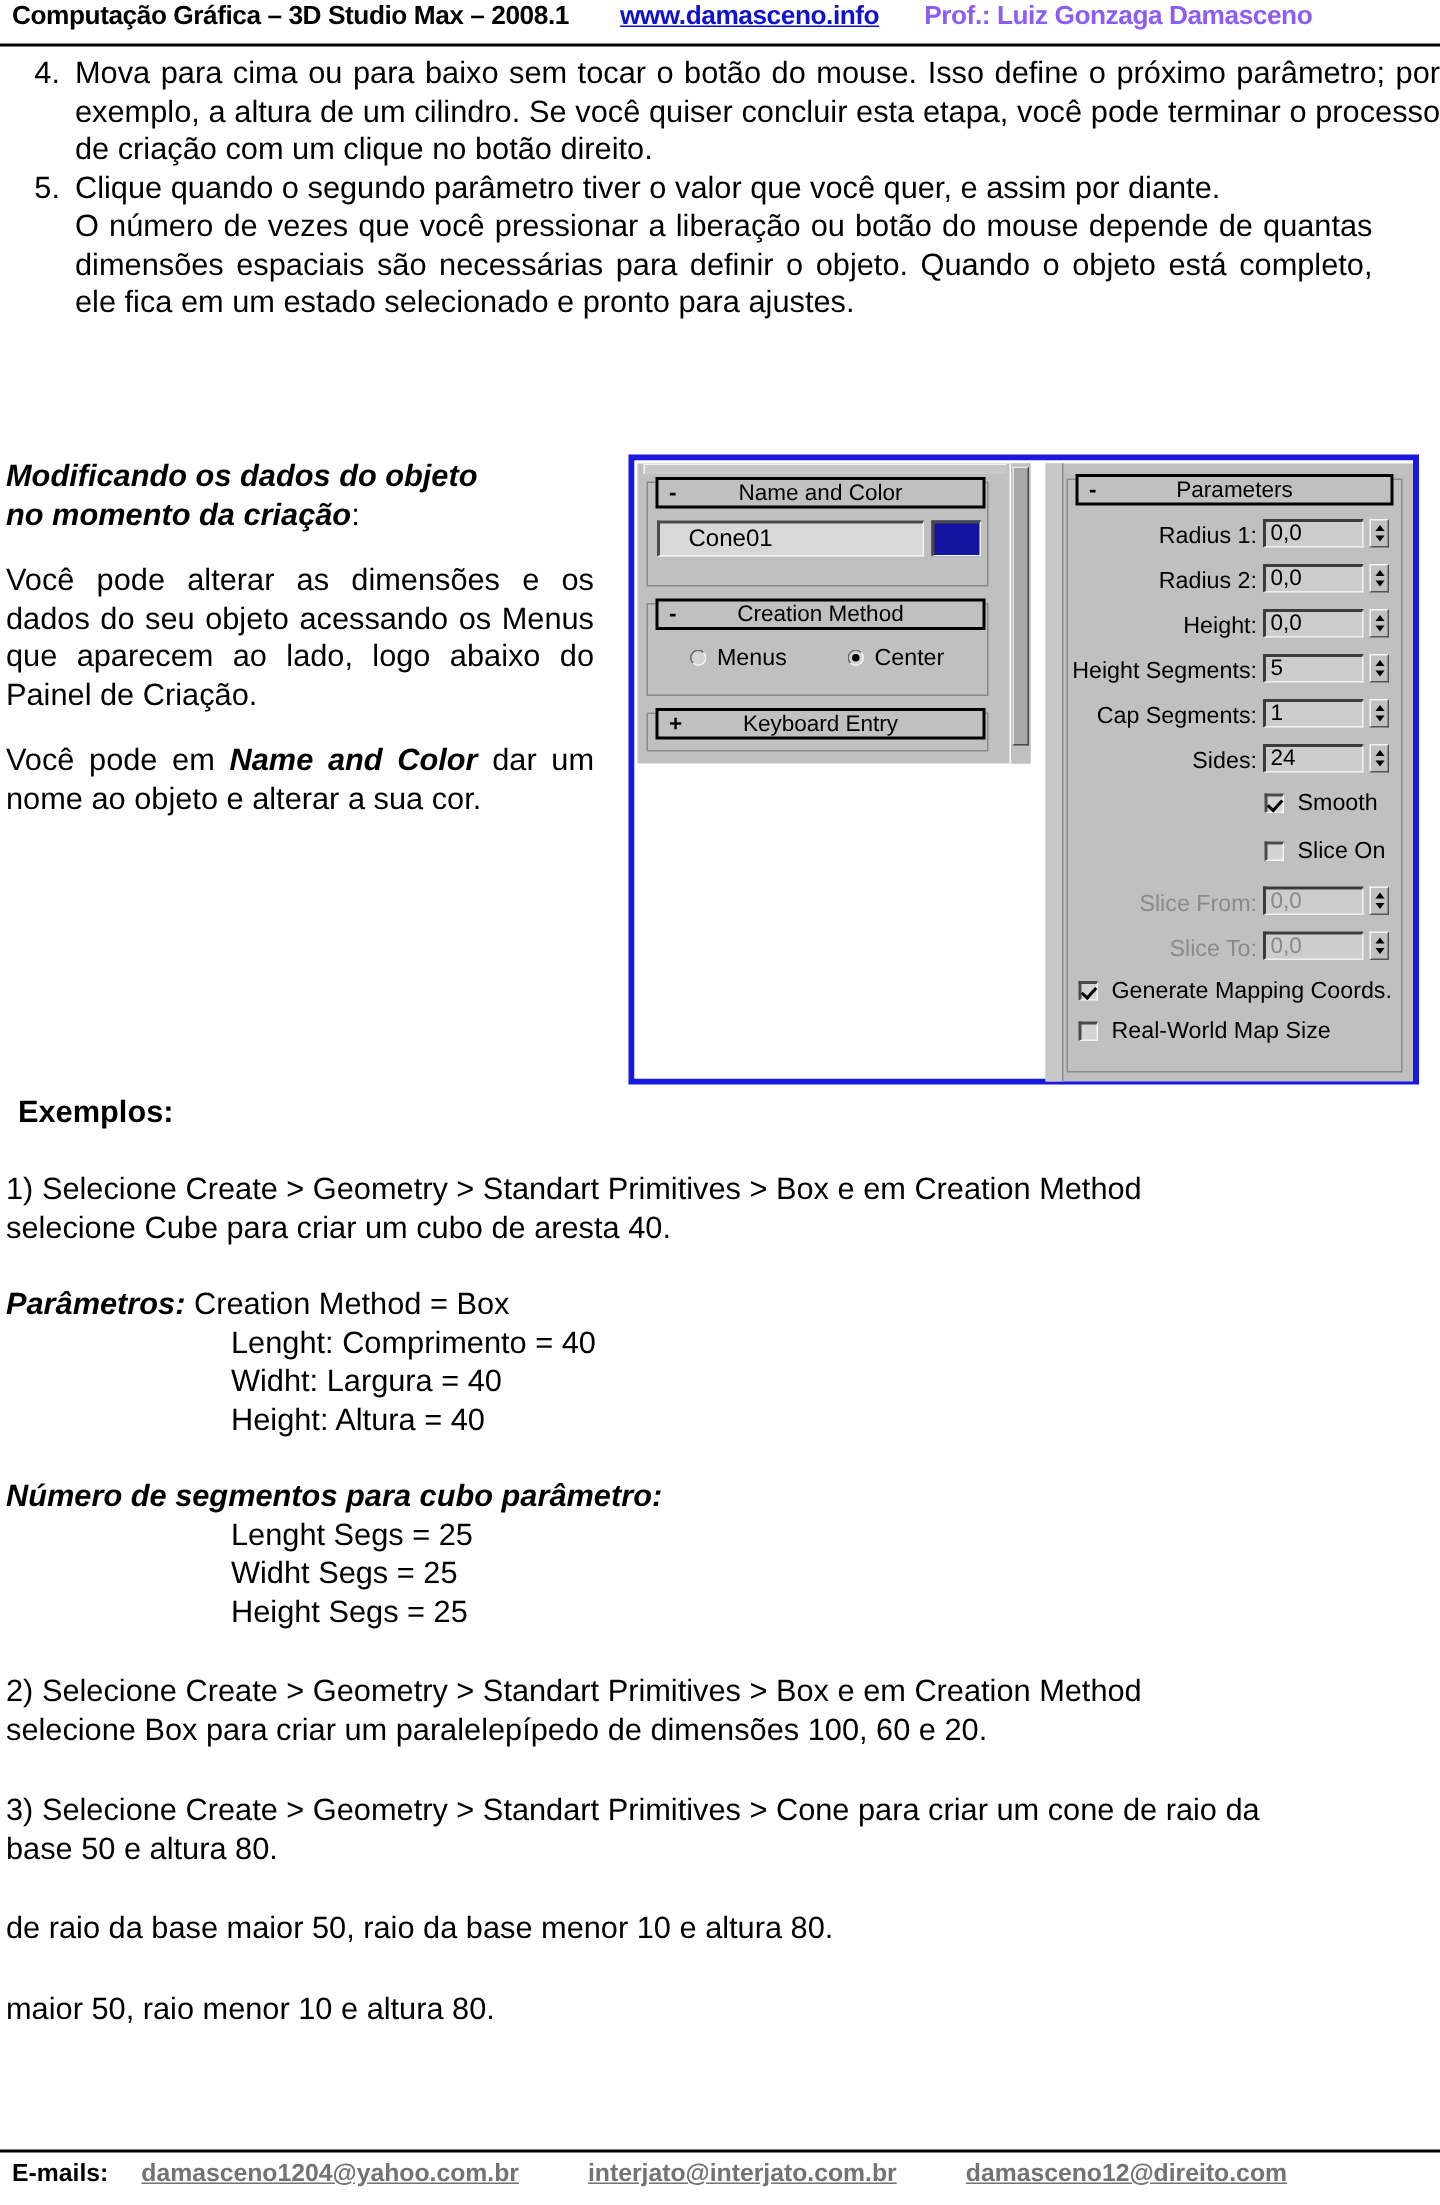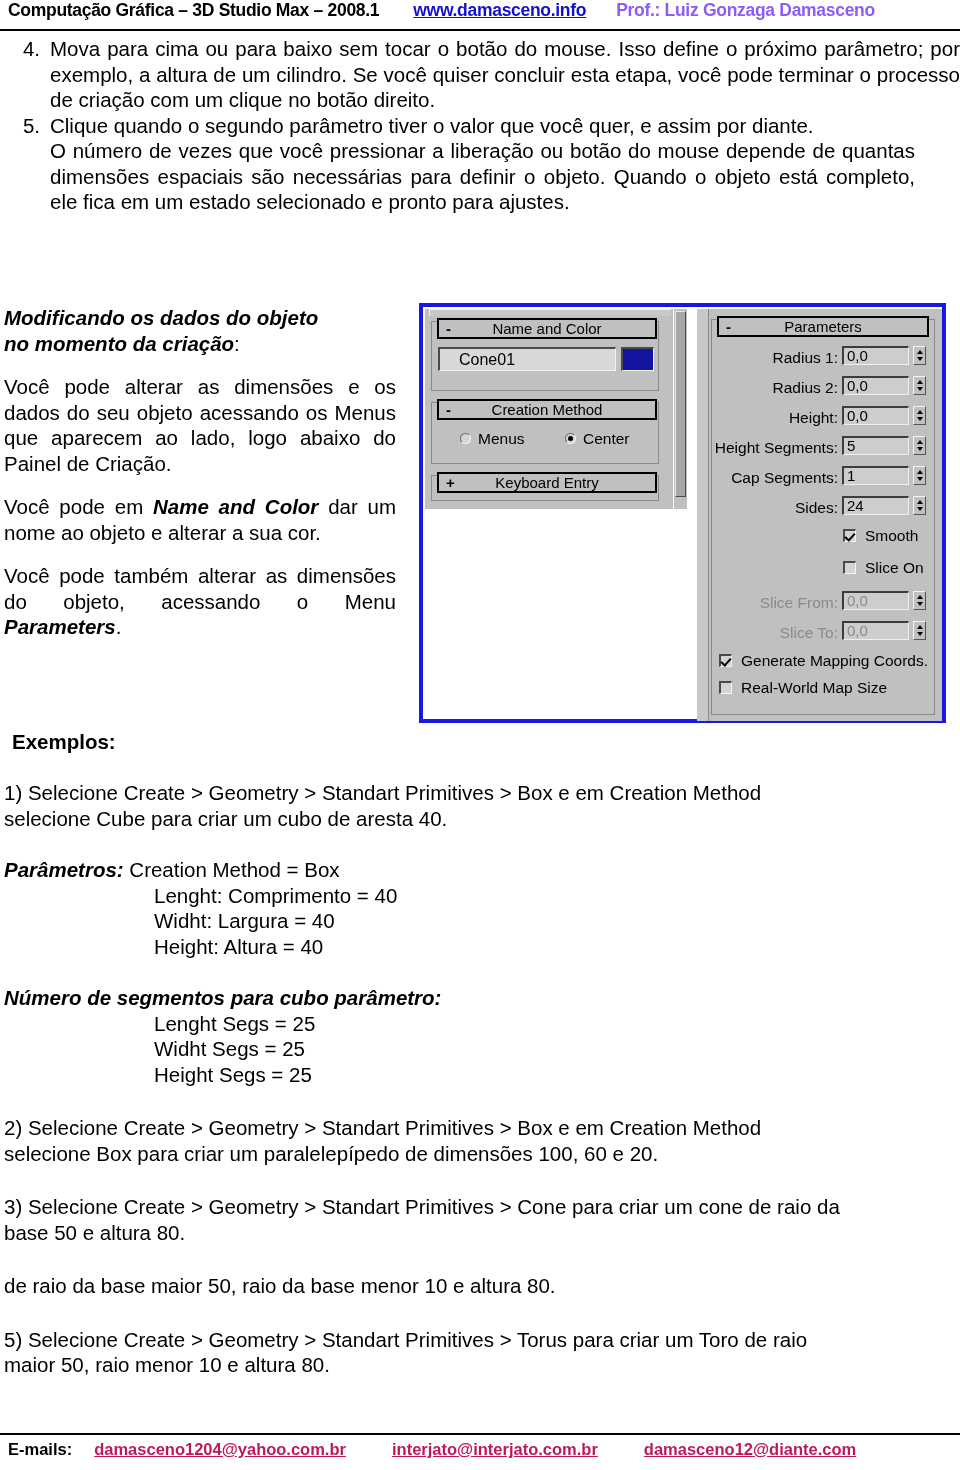--- a/index.html
+++ b/index.html
@@ -173,21 +173,21 @@
   .ex-head{font-weight:bold;font-size:20.5px;padding-left:12px;}
 
   
   .hr-bot{position:absolute;left:0;top:1433px;width:960px;height:2px;background:#000;}
   .footer{
     position:absolute;left:0;top:1440px;width:960px;
     font-weight:bold;font-size:16.5px;white-space:nowrap;
     display:flex;align-items:center;
   }
   .footer .f-lab{padding-left:8px;}
-  .footer .f-mail{color:#be185d;text-decoration:underline;margin-left:22px;}
+  .footer .f-mail{color:#737373;text-decoration:underline;margin-left:22px;}
   .footer .f-mail.m2{margin-left:46px;}
   .footer .f-mail.m3{margin-left:46px;}
 </style>
 </head>
 <body>
 
 <div class="header">
   <span class="h-title">Computação Gráfica – 3D Studio Max – 2008.1</span>
   <a class="h-link" href="#">www.damasceno.info</a>
   <span class="h-prof">Prof.: Luiz Gonzaga Damasceno</span>
@@ -213,21 +213,20 @@
 
 <div class="midsection">
 
   <div class="leftcol">
     <p>
       <span class="hdr">Modificando os dados do objeto</span><br>
       <span class="hdr">no momento da criação</span><span>:</span>
     </p>
     <p>Você pode alterar as dimensões e os dados do seu objeto acessando os Menus que aparecem ao lado, logo abaixo do Painel de Criação.</p>
     <p><span>Você pode em </span><span class="bi">Name and Color</span><span> dar um nome ao objeto e alterar a sua cor.</span></p>
-    <p><span>Você pode também alterar as dimensões do objeto, acessando o Menu </span><span class="bi">Parameters</span><span>.</span></p>
   </div>
 
   <div class="maxbox">
     <div class="maxinner">
 
       <div class="pane-left">
         <div class="topstrip"></div>
 
         <div class="rollgroup" style="left:6px;top:12px;width:228px;height:70px;"></div>
         <div class="rollout" style="left:12px;top:9px;width:220px;">
@@ -371,25 +370,24 @@
   <div class="block" style="padding-left:4px;margin-top:28px;">
     <div>3) Selecione Create &gt; Geometry &gt; Standart Primitives &gt; Cone para criar um cone de raio da</div>
     <div>base 50 e altura 80.</div>
   </div>
 
   <div class="block" style="padding-left:4px;margin-top:28px;">
     <div>de raio da base maior 50, raio da base menor 10 e altura 80.</div>
   </div>
 
   <div class="block" style="padding-left:4px;margin-top:28px;">
-    <div>5) Selecione Create &gt; Geometry &gt; Standart Primitives &gt; Torus para criar um Toro de raio</div>
     <div>maior 50, raio menor 10 e altura 80.</div>
   </div>
 
 </div>
 
 <div class="hr-bot"></div>
 <div class="footer">
   <span class="f-lab">E-mails:</span>
   <a class="f-mail m1" href="#">damasceno1204@yahoo.com.br</a>
   <a class="f-mail m2" href="#">interjato@interjato.com.br</a>
-  <a class="f-mail m3" href="#">damasceno12@diante.com</a>
+  <a class="f-mail m3" href="#">damasceno12@direito.com</a>
 </div>
 
 </body></html>

